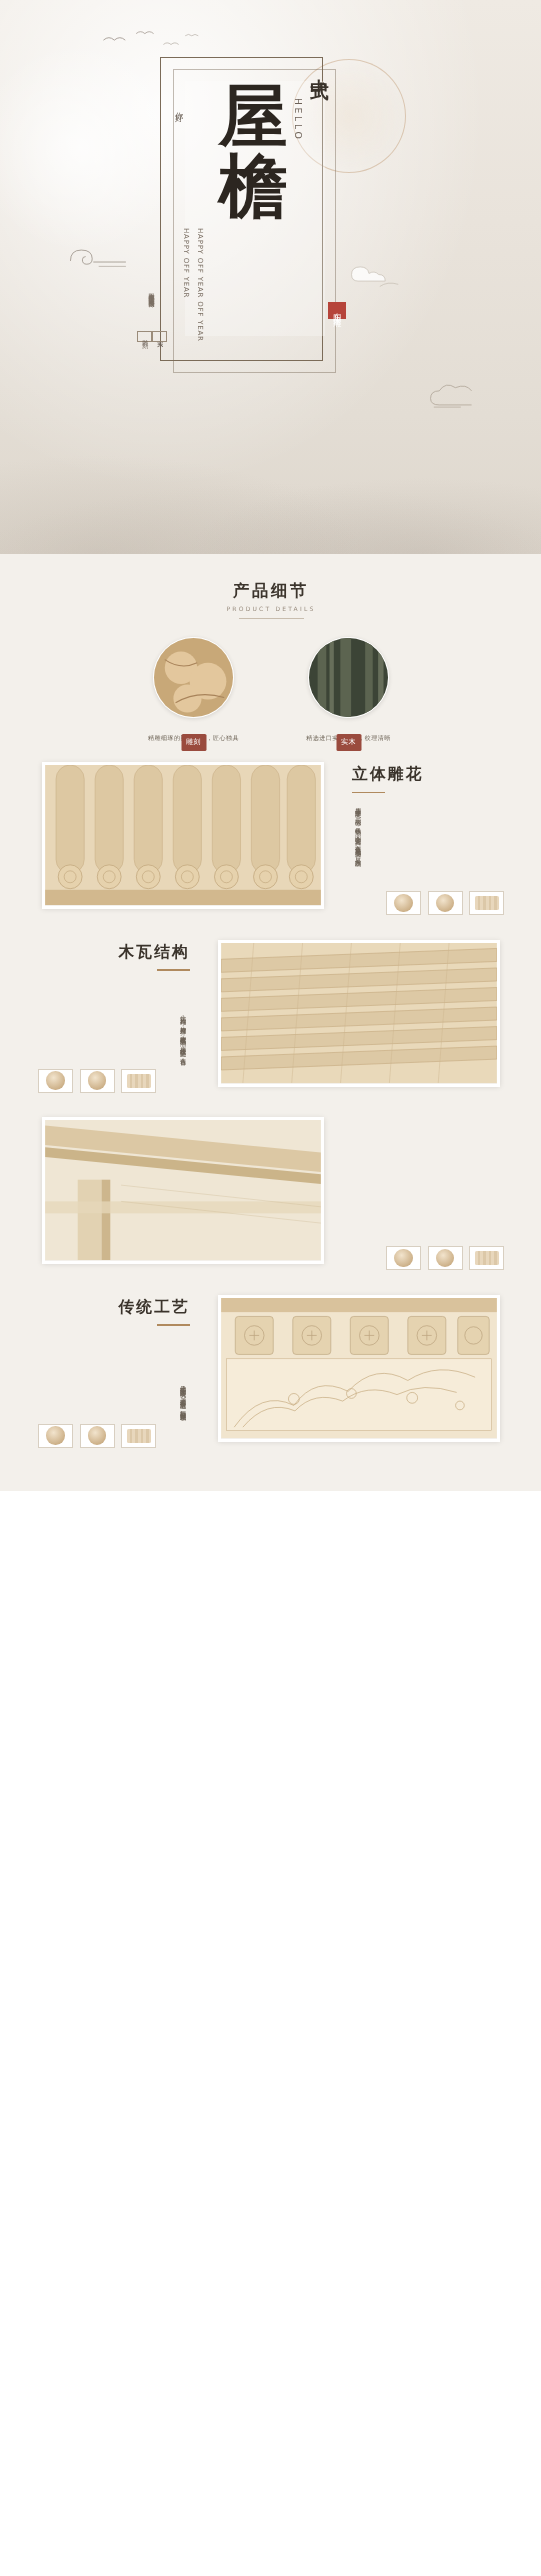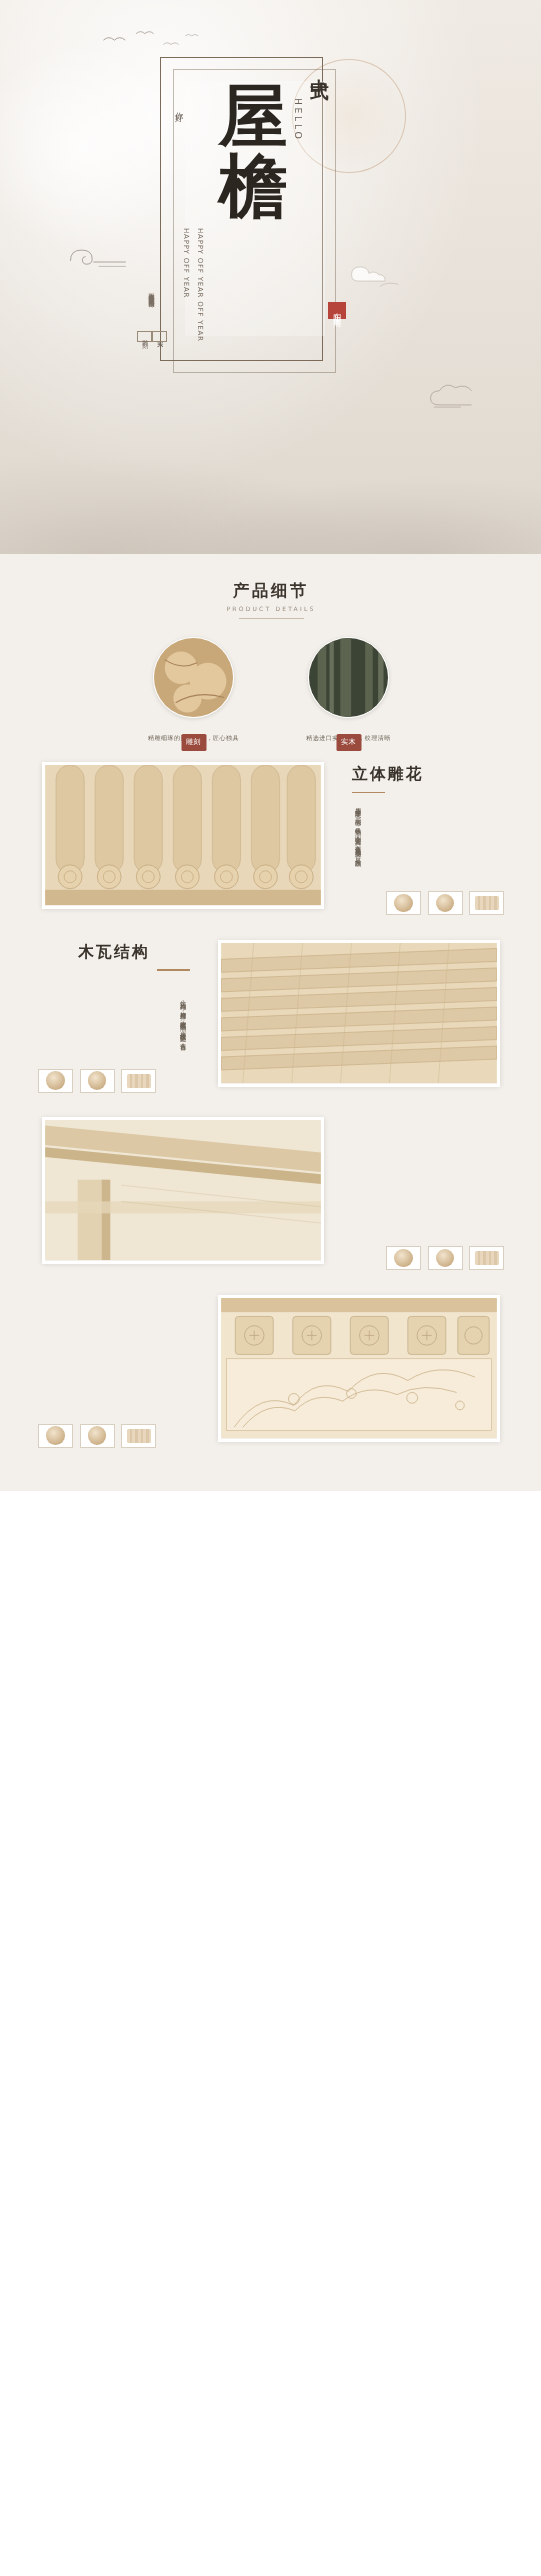--- a/index.html
+++ b/index.html
@@ -187,21 +187,21 @@
   .feat { position: relative; margin-top: 19.5px; height: 158px; }
   .feat .photo {
     position: absolute; width: 282px; height: 147px;
     border: 3.3px solid #fff; box-shadow: 0 1.1px 5.4px rgba(0,0,0,.12);
     overflow: hidden;
   }
   .feat.left .photo  { left: 42px; }
   .feat.right .photo { right: 42px; }
   .feat .txt { position: absolute; top: 2px; width: 152px; }
   .feat.left .txt  { right: 38px; text-align: left; }
-  .feat.right .txt { left: 38px;  text-align: center; }
+  .feat.right .txt { left: 38px;  text-align: right; }
   .feat .ftitle {
     font-family: "DejaVu Serif", "Liberation Serif", serif;
     font-size: 15.7px; font-weight: 700; color: #3a332b; letter-spacing: 2.2px;
   }
   .feat .fline { width: 33px; height: 1.1px; background: #b08a5e; margin: 6.5px 0 0; }
   .feat.right .fline { margin-left: auto; }
   .fdesc {
     margin-top: 9.8px; font-size: 6.2px; color: #6d6357; line-height: 2.1;
     writing-mode: vertical-rl; height: 81px; letter-spacing: 0.5px;
   }
@@ -572,20 +572,27 @@
           <g stroke="#c6ab80" stroke-width="1.3" fill="none">
             <path d="M24 238 q50 -70 110 -40 q40 -56 100 -26 q50 -54 110 -20 q56 -36 124 -6"></path>
             <path d="M40 238 q44 -52 96 -30 q36 -38 88 -18 q44 -34 100 -12 q48 -24 110 -4"></path>
             <circle cx="134" cy="186" r="10"></circle>
               <circle cx="240" cy="176" r="9"></circle>
             <circle cx="352" cy="184" r="10"></circle>
               <circle cx="440" cy="198" r="8"></circle>
           </g>
         </svg>
       </div>
+      <div class="txt">
+        <div class="ftitle">传统工艺</div>
+        <div class="fline"></div>
+        <div class="fdesc-row">
+            <div class="fdesc">传承千年东阳木雕传统工艺，老师傅手工打磨雕琢，每一处细节都精益求精。</div>
+          </div>
+      </div>
       <div class="swatches">
         <div class="sw">
             <i></i>
           </div>
         <div class="sw">
             <i></i>
           </div>
         <div class="sw plank">
             <i></i>
           </div>

